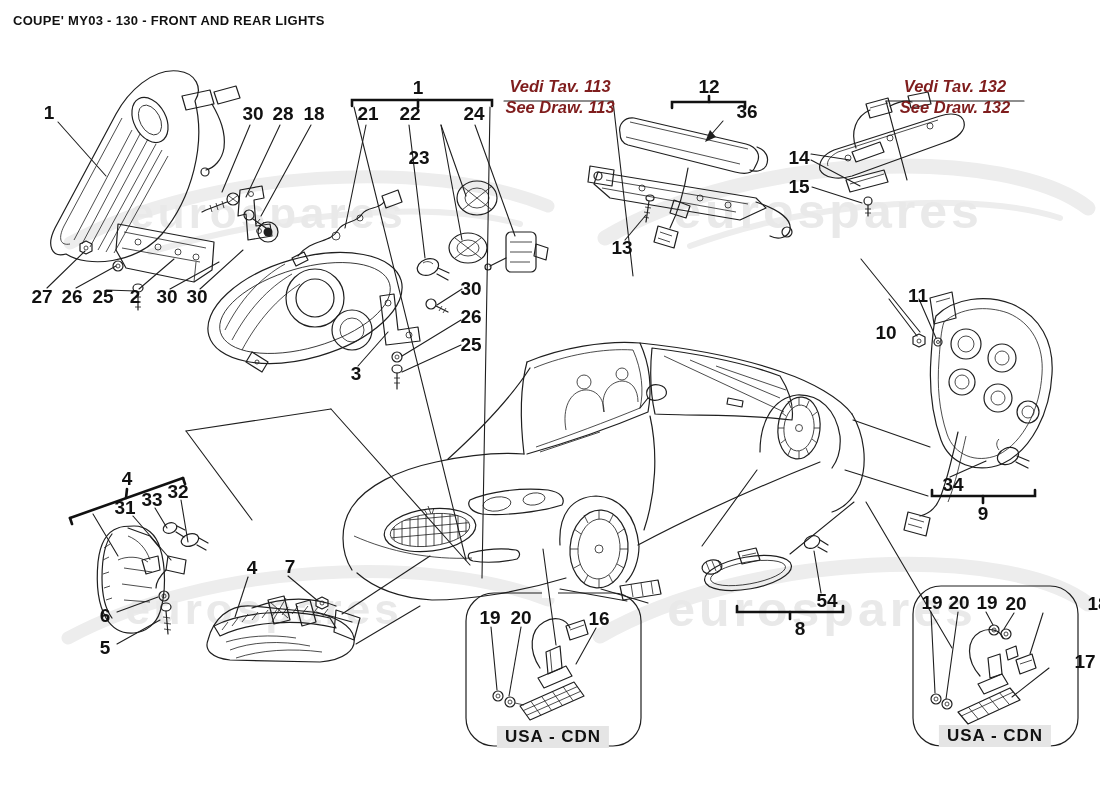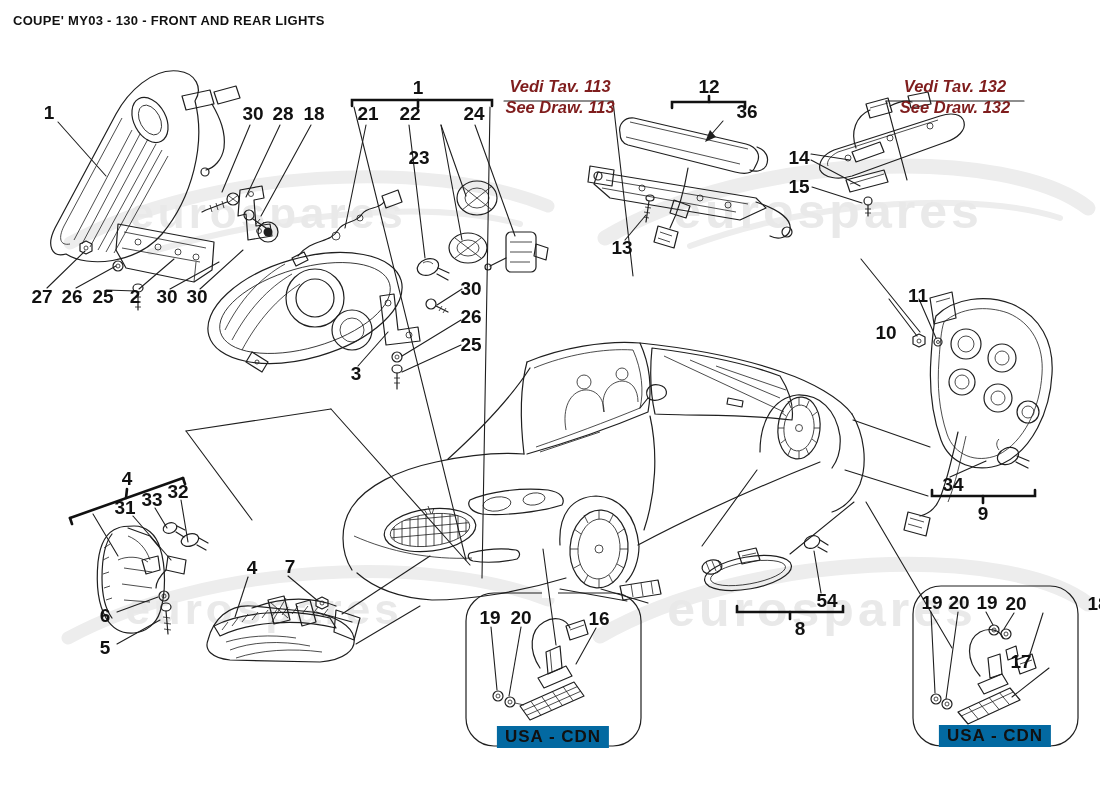--- a/index.html
+++ b/index.html
@@ -9,21 +9,21 @@
   .wm{position:absolute;z-index:2;font-weight:700;letter-spacing:4px;white-space:nowrap;
       transform:translate(-50%,-50%) scaleY(.95);user-select:none;}
   #art-svg{position:absolute;left:0;top:0;z-index:3;}
   .page-title{position:absolute;left:13px;top:13px;z-index:4;font-size:13px;font-weight:700;
       letter-spacing:.3px;color:#111;}
   .callout{position:absolute;z-index:4;transform:translate(-50%,-52%);font-size:19px;
       font-weight:700;color:#111;white-space:nowrap;line-height:1;}
   .ref-note{position:absolute;z-index:4;text-align:center;font-style:italic;font-weight:700;
       font-size:16.5px;color:#7f1d1d;line-height:21px;white-space:nowrap;}
   .usa-label{position:absolute;z-index:4;transform:translate(-50%,-50%);font-size:17px;
-      font-weight:700;letter-spacing:1px;color:#111;background:#0369a1;padding:1px 8px;white-space:nowrap;}
+      font-weight:700;letter-spacing:1px;color:#111;background:#e5e5e5;padding:1px 8px;white-space:nowrap;}
   svg{display:block;}
   .ln{stroke:#1f1f1f;stroke-width:1.2;fill:none;stroke-linecap:round;stroke-linejoin:round;}
   .ld{stroke:#1f1f1f;stroke-width:1.1;fill:none;stroke-linecap:round;}
   .bk{stroke:#111;stroke-width:2.6;fill:none;stroke-linecap:round;}
   .th{stroke:#1f1f1f;stroke-width:.8;fill:none;}
   .fl{fill:#1f1f1f;stroke:none;}
   .wh{fill:#fff;stroke:none;}
   .sw{stroke:#ededed;fill:none;stroke-linecap:round;}
 </style>
 </head>
@@ -497,14 +497,14 @@
     <div class="callout" style="left: 827px; top: 601px;">54</div>
     <div class="callout" style="left: 800px; top: 629px;">8</div>
     <div class="callout" style="left: 490px; top: 618px;">19</div>
     <div class="callout" style="left: 521px; top: 618px;">20</div>
     <div class="callout" style="left: 599px; top: 619px;">16</div>
     <div class="callout" style="left: 932px; top: 603px;">19</div>
     <div class="callout" style="left: 959px; top: 603px;">20</div>
     <div class="callout" style="left: 987px; top: 603px;">19</div>
     <div class="callout" style="left: 1016px; top: 604px;">20</div>
     <div class="callout" style="left: 1098px; top: 604px;">18</div>
-    <div class="callout" style="left: 1021px; top: 662px;">17</div>
+    <div class="callout" style="left: 1085px; top: 662px;">17</div>
   </div>
 
 </body></html>

